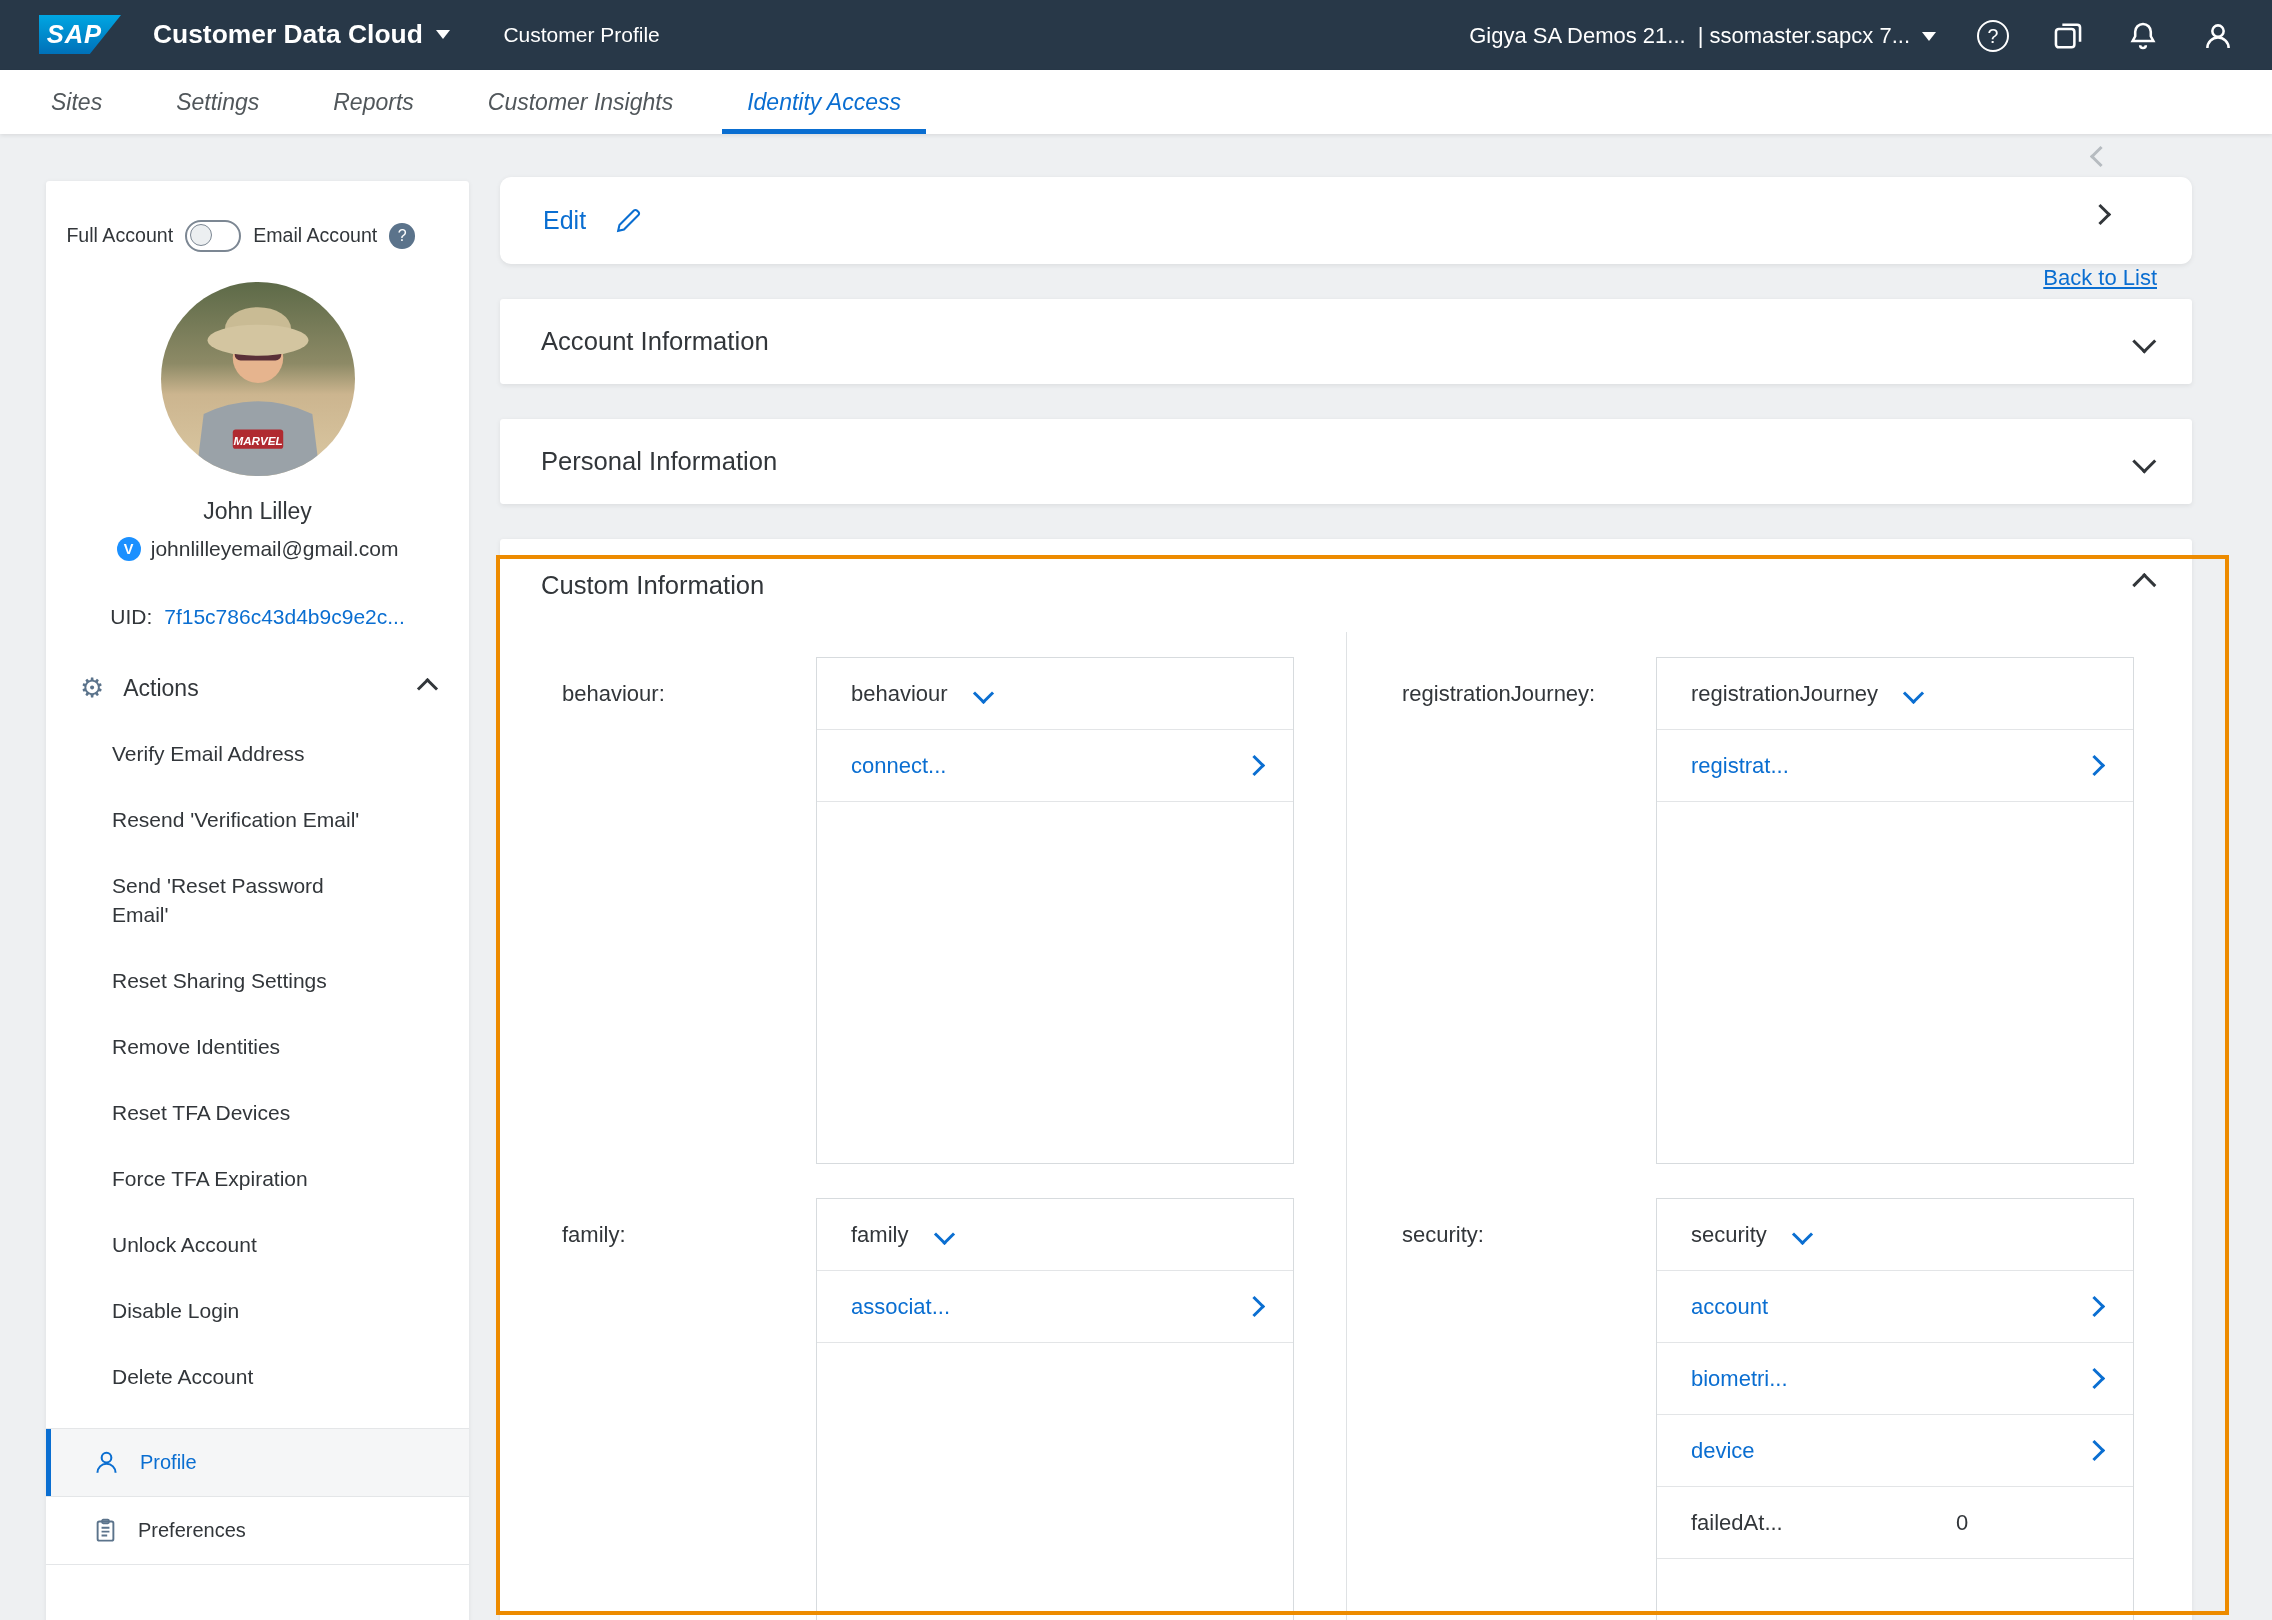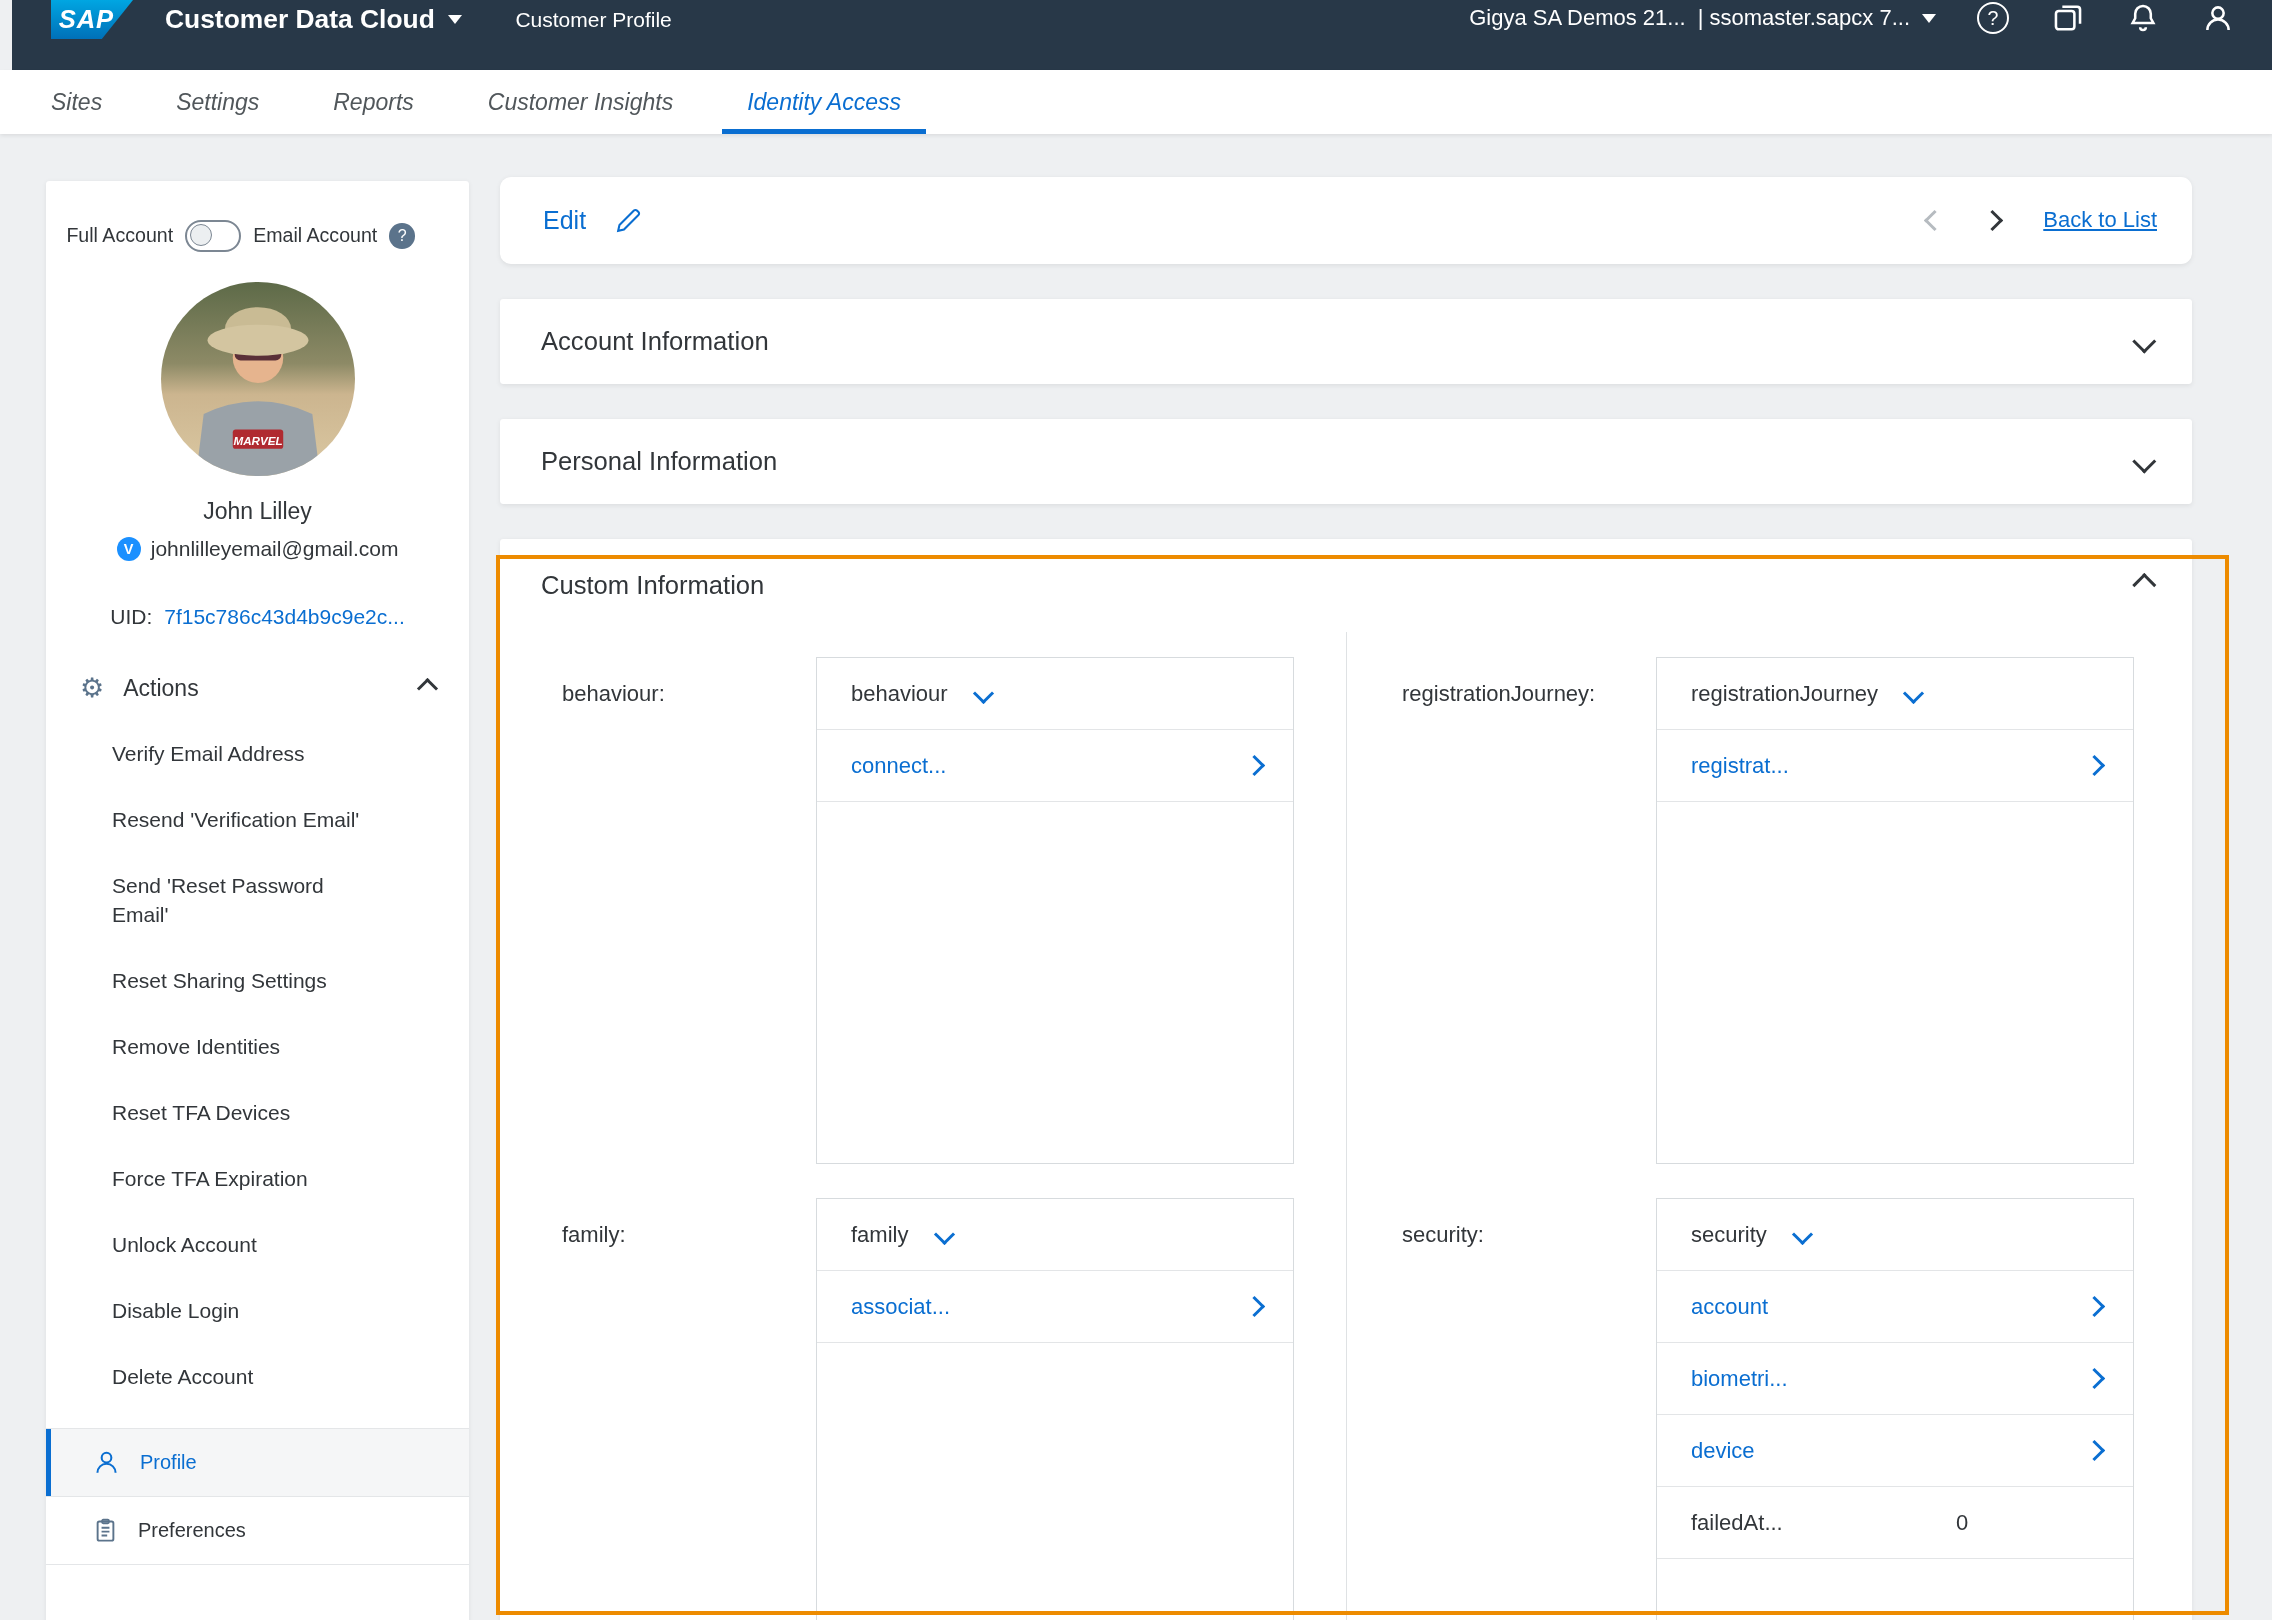--- a/index.html
+++ b/index.html
@@ -6,21 +6,21 @@
   html,body { width:2273px; height:1620px; overflow:hidden; }
   body { font-family:"Liberation Sans", sans-serif; color:#32363a; background:#eef0f2; }
   :root{
     --accent:#0a6ed1;
     --shell-bg:#283848;
     --orange:#ed8b00;
   }
   .page { width:2273px; height:1620px; overflow:hidden; position:relative; display:flex; flex-direction:column; }
 
   
-  .shell { height:70px; background:var(--shell-bg); display:flex; align-items:flex-start; justify-content:space-between; padding:0 37px 7px 39px; flex:none;margin-left:12px; }
+  .shell { height:70px; background:var(--shell-bg); display:flex; align-items:flex-end; justify-content:space-between; padding:0 37px 16px 39px; flex:none; }
   .shell-left { display:flex; align-items:center; }
   .sap-logo { width:82px; height:39px; background:linear-gradient(180deg,#00a6e2,#0070b8); clip-path:polygon(0 0,100% 0,62% 100%,0 100%); color:#fff; font-style:italic; font-weight:bold; font-size:25.6px; display:flex; align-items:center; padding-left:7.7px; letter-spacing:0.9px; }
   .product { display:flex; align-items:center; gap:13.6px; margin-left:32px; color:#fff; font-size:26.4px; font-weight:bold; cursor:pointer; }
   .shell-page-title { color:#fff; font-size:21px; margin-left:53px; font-weight:normal; }
   .shell-right { display:flex; align-items:center; gap:39px; color:#fff; }
   .tenant { display:flex; align-items:center; gap:12px; font-size:22px; cursor:pointer; }
   .tri { width:0; height:0; border-left:7.7px solid transparent; border-right:7.7px solid transparent; border-top:9.4px solid #fff; display:inline-block; }
   .shell-icon { width:36px; height:36px; display:flex; align-items:center; justify-content:center; cursor:pointer; }
   .icon-circle { width:32px; height:32px; border:2.1px solid #fff; border-radius:50%; display:flex; align-items:center; justify-content:center; font-size:19.6px; color:#fff; }
 
@@ -58,21 +58,21 @@
   .nav-item .nicon { color:#5b738b; display:flex; }
   .nav-item.active { color:var(--accent); background:#f5f6f7; }
   .nav-item.active .nicon { color:var(--accent); }
   .nav-item.active::before { content:''; position:absolute; left:0; top:0; bottom:0; width:5.1px; background:var(--accent); }
 
   
   .main { flex:1; display:flex; flex-direction:column; position:relative; min-width:0; }
   .toolbar { height:87px; display:flex; align-items:center; padding:0 35px 0 43px; margin-bottom:35px;border-radius:11px; }
   .edit-ctl { display:flex; align-items:center; gap:27px; cursor:pointer; }
   .edit-label { color:var(--accent); font-size:25px; }
-  .toolbar-right { margin-left:auto; display:flex; align-items:center; gap:43px; }
+  .toolbar-right { margin-left:auto; display:flex; align-items:center; gap:43px;flex-direction:column; }
   .navchev { cursor:pointer; }
   .navchev.prev { color:#b6bbc0; }
   .navchev.next { color:#32363a; }
   .back-link { color:var(--accent); font-size:22px; text-decoration:underline; cursor:pointer; }
 
   .section-card { height:85px; display:flex; align-items:center; justify-content:space-between; padding:0 39px 0 41px; margin-bottom:35px; cursor:pointer; }
   .section-title { font-size:25.6px; }
   .chv { display:inline-block; border-style:solid; border-color:currentColor; border-width:0 3.4px 3.4px 0; padding:6px; }
   .chv.big { padding:6.8px; }
   .chv.down { transform:rotate(45deg); }

